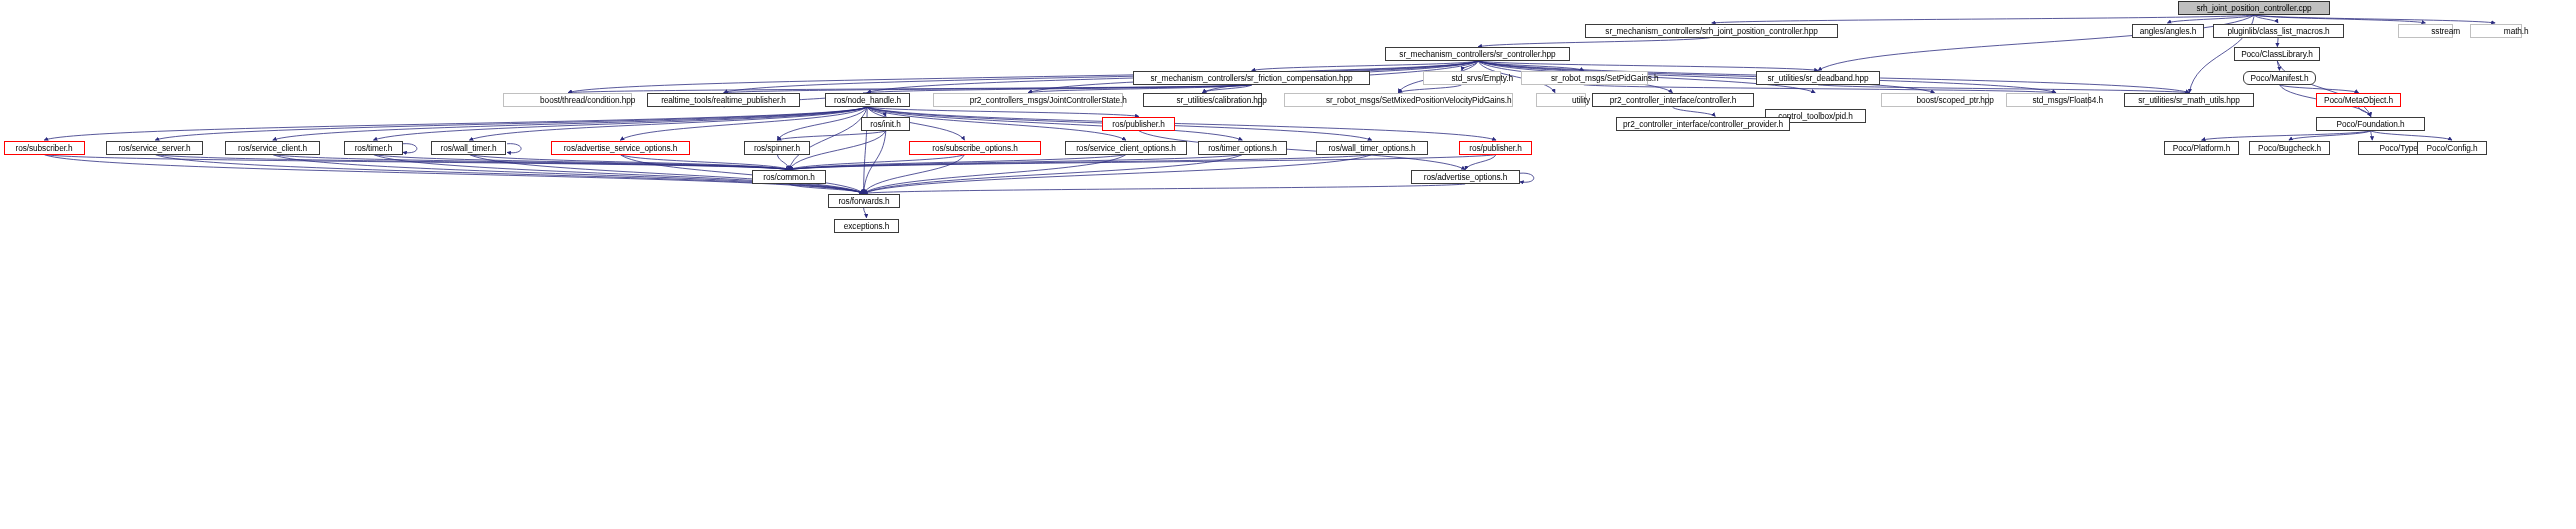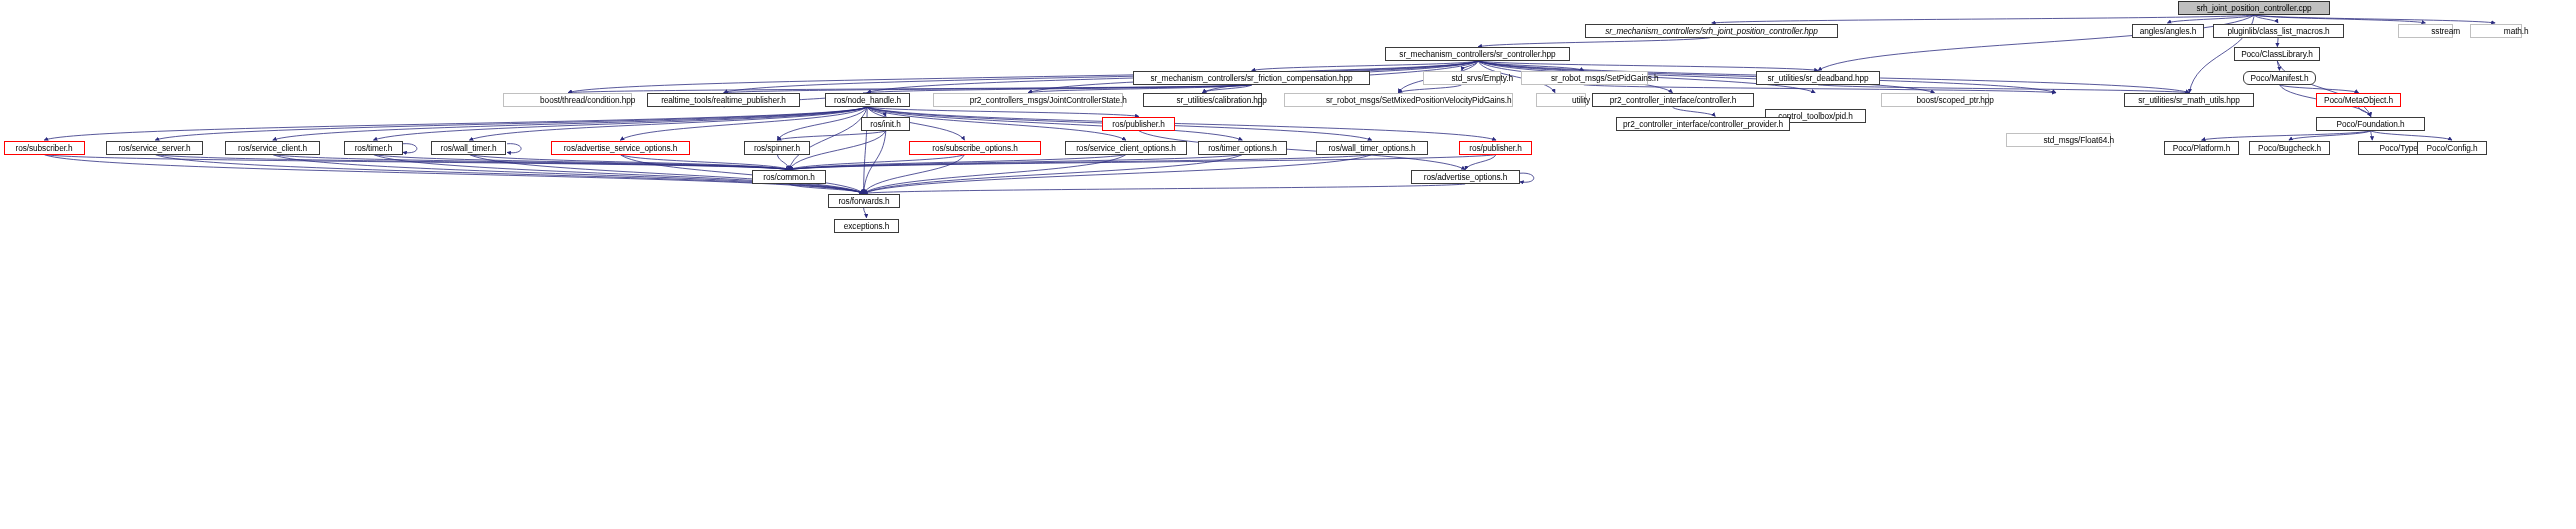--- a/index.html
+++ b/index.html
@@ -168,21 +168,21 @@
         <path d="M 2114 241 C 2140 239, 2140 257, 2114 253" fill="none" stroke="#2b2b7f" stroke-width="1.1" marker-end="url(#arrow)"></path>
         <path d="M 560 200 C 586 198, 586 216, 560 212" fill="none" stroke="#2b2b7f" stroke-width="1.1" marker-end="url(#arrow)"></path>
         <path d="M 705 200 C 731 198, 731 216, 705 212" fill="none" stroke="#2b2b7f" stroke-width="1.1" marker-end="url(#arrow)"></path>
         <path d="M 1419 200 C 1445 198, 1445 216, 1419 212" fill="none" stroke="#2b2b7f" stroke-width="1.1" marker-end="url(#arrow)"></path>
       </g>
   </svg>
   <div id="node-layer">
       <div class="gnode root" style="left: 2178px; top: 1.4px; width: 152px;">
         <span>srh_joint_position_controller.cpp</span>
       </div>
-      <div class="gnode dark" style="left: 1585px; top: 24px; width: 253px; font-style: italic;">
+      <div class="gnode dark" style="left: 1585px; top: 24px; width: 253px;">
         <span>sr_mechanism_controllers/srh_joint_position_controller.hpp</span>
       </div>
       <div class="gnode dark" style="left: 2132px; top: 24px; width: 72px;">
         <span>angles/angles.h</span>
       </div>
       <div class="gnode dark" style="left: 2213px; top: 24px; width: 131px;">
         <span>pluginlib/class_list_macros.h</span>
       </div>
       <div class="gnode grey" style="left: 2398px; top: 24px; width: 55px;">
         <span>sstream</span>
@@ -234,21 +234,21 @@
       </div>
       <div class="gnode dark" style="left: 1592px; top: 93px; width: 162px;">
         <span>pr2_controller_interface/controller.h</span>
       </div>
       <div class="gnode dark" style="left: 1765px; top: 93px; width: 101px; margin-top: 16px;">
         <span>control_toolbox/pid.h</span>
       </div>
       <div class="gnode grey" style="left: 1881px; top: 93px; width: 108px;">
         <span>boost/scoped_ptr.hpp</span>
       </div>
-      <div class="gnode grey" style="left: 2006px; top: 93px; width: 105px; margin-top: 40px;">
+      <div class="gnode grey" style="left: 2006px; top: 93px; width: 83px;">
         <span>std_msgs/Float64.h</span>
       </div>
       <div class="gnode dark" style="left: 2124px; top: 93px; width: 130px;">
         <span>sr_utilities/sr_math_utils.hpp</span>
       </div>
       <div class="gnode red" style="left: 2316px; top: 93px; width: 85px;">
         <span>Poco/MetaObject.h</span>
       </div>
       <div class="gnode dark" style="left: 1616px; top: 117px; width: 174px;">
         <span>pr2_controller_interface/controller_provider.h</span>

